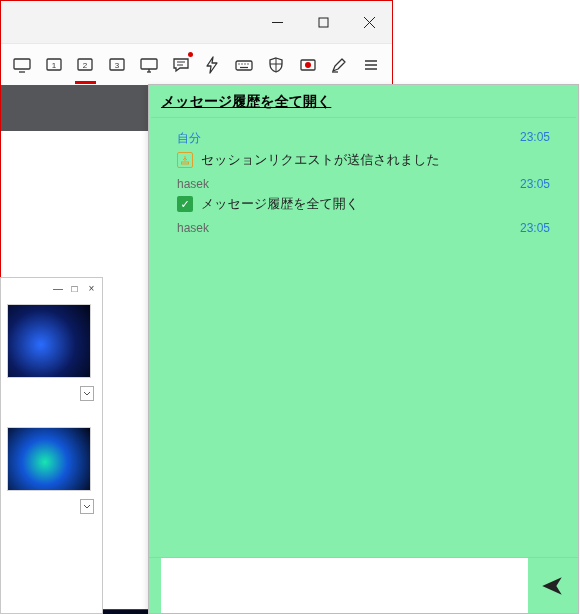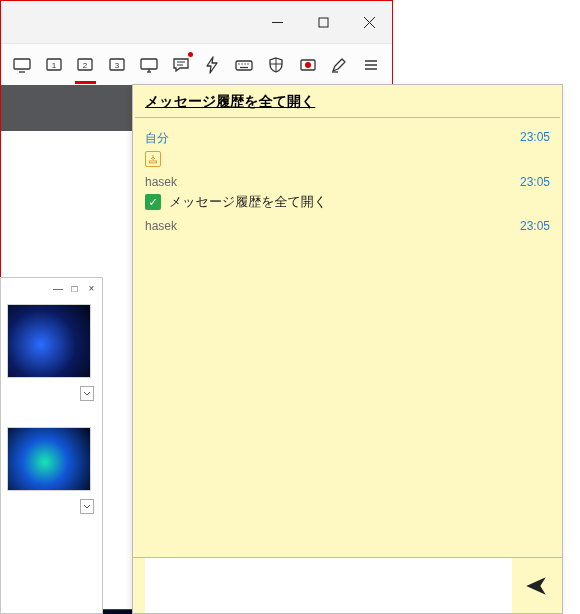--- a/index.html
+++ b/index.html
@@ -101,42 +101,42 @@
   }
 
   .dim-strip {
     height: 46px;
     background: #555659;
   }
 
   
   .chat-panel {
     position: absolute;
-    left: 132px; top: 84px;
+    left: 148px; top: 84px;
     width: 431px; height: 530px;
-    background: #fef9c3;
+    background: #86efac;
     border: 1px solid #bcbcbc;
     box-shadow: -1px 2px 6px rgba(0,0,0,0.12);
     display:flex; flex-direction:column;
   }
   .chat-head {
     padding: 8px 12px 6px 12px;
   }
   .chat-head a {
     font-weight: bold;
     text-decoration: underline;
     color: #000;
     font-size: 14px;
   }
   .sep { height:1px; background:#bcbcbc; margin: 0 2px; }
 
   .chat-body {
     flex:1;
     overflow-y:auto;
-    padding: 4px 12px;
+    padding: 4px 28px;
   }
   .msg { margin-top: 8px; }
   .msg-head { display:flex; justify-content:space-between; font-size:12px; }
   .msg-head .who { color:#666; }
   .msg-head .who.self { color:#2a7ad6; }
   .msg-head .time { color:#2a7ad6; font-size:12px; }
   .msg-line { display:flex; align-items:center; gap:8px; margin-top:4px; color:#222; }
   .sys-ico {
     width:16px; height:16px;
     display:flex; align-items:center; justify-content:center;
@@ -322,20 +322,21 @@
           <span class="who self">自分</span>
           <span class="time">23:05</span>
         </div>
         <div class="msg-line">
           <span class="sys-ico req">
             <svg width="10" height="10" viewBox="0 0 10 10">
                 <path d="M5 1v5M5 3l-2 2M5 3l2 2" stroke="#e0a030" stroke-width="1" fill="none"></path>
                 <rect x="1.5" y="7" width="7" height="2" fill="none" stroke="#e0a030" stroke-width="1"></rect>
               </svg>
           </span>
+          <span>セッションリクエストが送信されました</span>
         </div>
       </div>
 
       <div class="msg">
         <div class="msg-head">
           <span class="who">hasek</span>
           <span class="time">23:05</span>
         </div>
         <div class="msg-line">
           <span class="sys-ico ok">✓</span>

